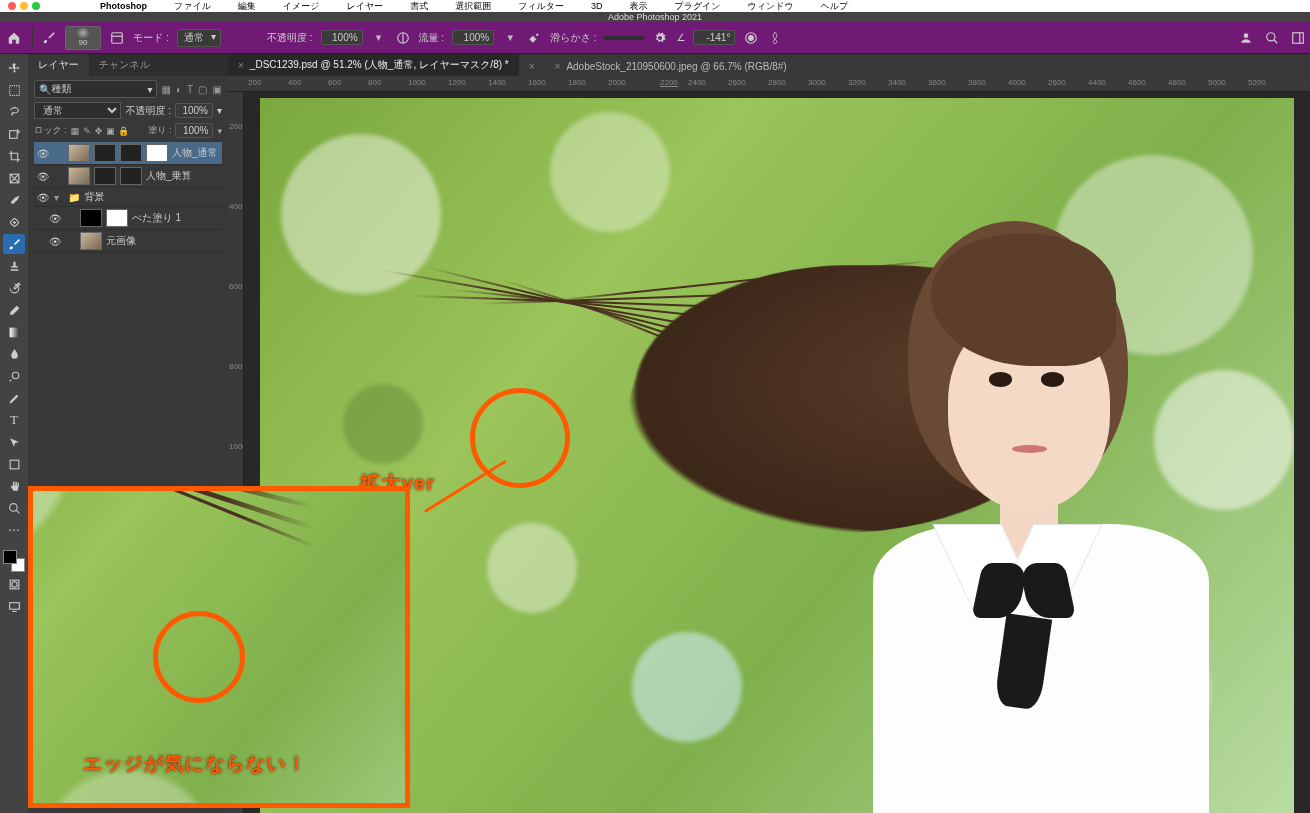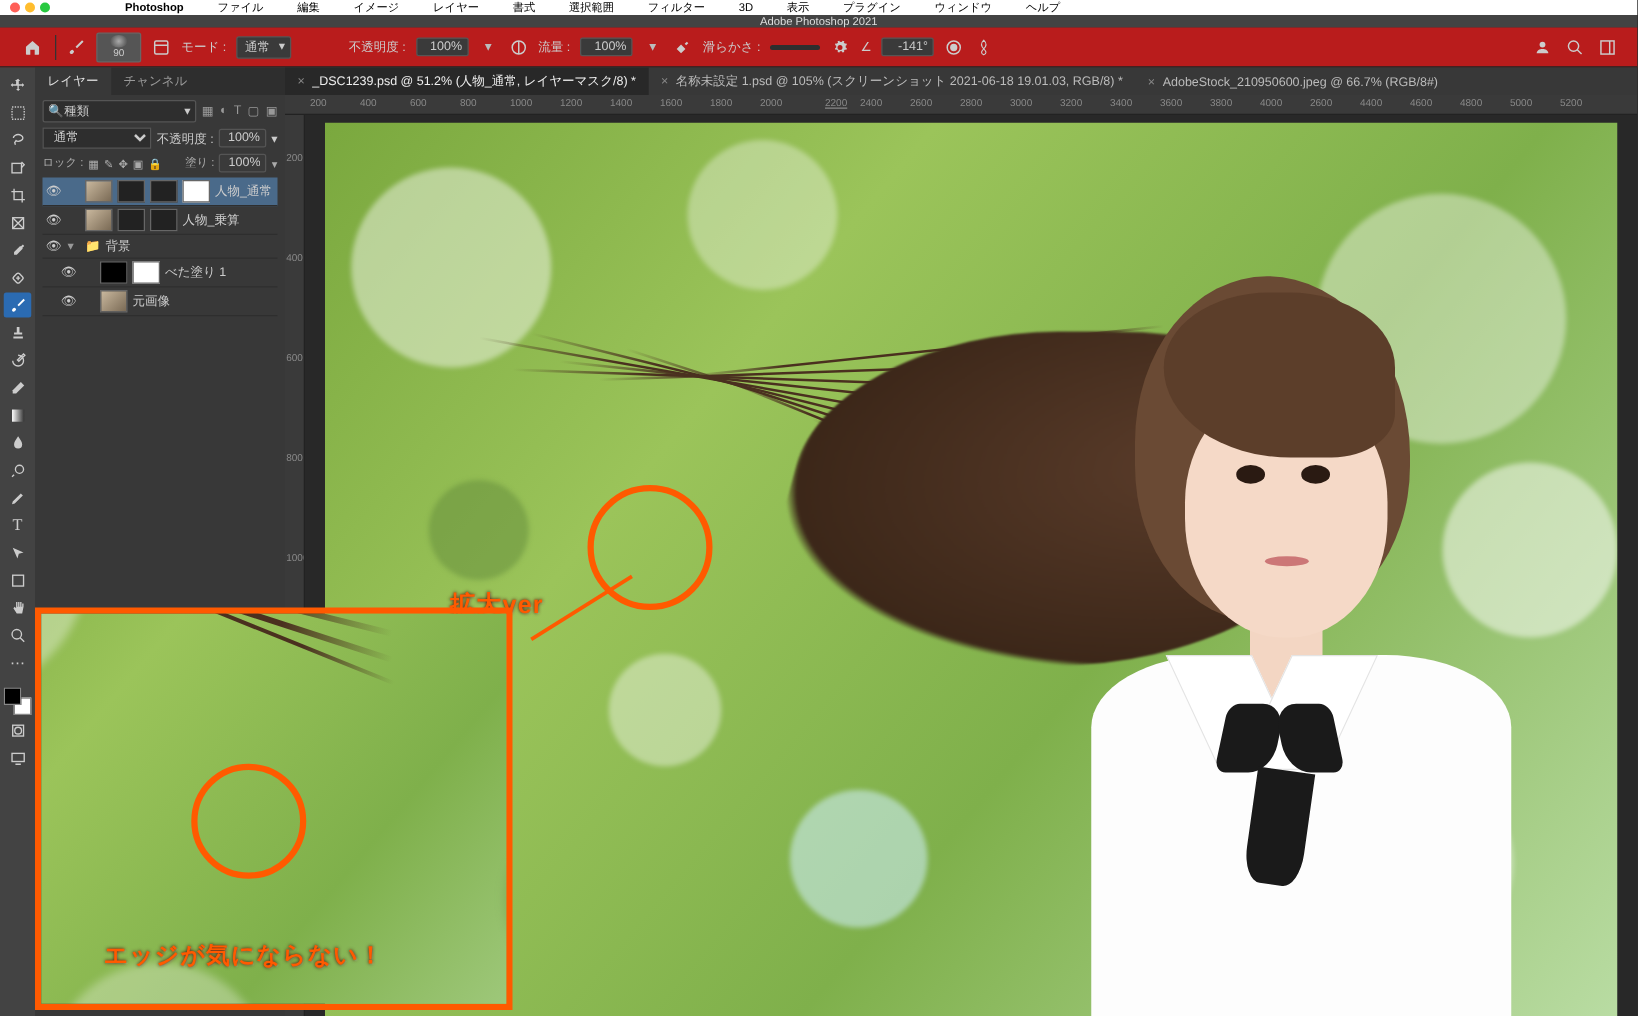--- a/index.html
+++ b/index.html
@@ -9,21 +9,21 @@
 .mac-menubar { height: 12px; background: #fff; color: #000; display: flex; align-items: center; padding: 0 8px; font-size: 9px; gap: 27px; }
 .mac-menubar .apple { font-size: 10px; }
 .traffic { display: flex; gap: 4px; margin-right: 6px; }
 .traffic span { width: 8px; height: 8px; border-radius: 50%; display: inline-block; }
 .tl-red { background: #ff5f57; } .tl-yel { background: #ffbd2e; } .tl-grn { background: #28c940; }
 
 
 .app-titlebar { height: 10px; background: #434343; color: #ddd; text-align: center; font-size: 9px; line-height: 10px; }
 
 
-.options-bar { height: 32px; background: #b91c1c; display: flex; align-items: center; padding: 0 16px; gap: 8px; border-bottom: 1px solid #222; }
+.options-bar { height: 32px; background: #701a75; display: flex; align-items: center; padding: 0 4px; gap: 8px; border-bottom: 1px solid #222; }
 .opt-home { width: 20px; height: 20px; display: flex; align-items: center; justify-content: center; }
 .opt-sep { width: 1px; height: 20px; background: #333; }
 .brush-preview { width: 36px; height: 24px; background: #555; border: 1px solid #666; border-radius: 2px; display:flex;flex-direction:column;align-items:center;justify-content:center; font-size:8px;}
 .brush-preview .dot{width:14px;height:10px;border-radius:50%;background:radial-gradient(circle,#aaa 0%,#555 80%);}
 .opt-label { font-size: 10px; color: #ccc; }
 .opt-select { background: #3a3a3a; border: 1px solid #555; color: #ccc; font-size: 10px; padding: 1px 16px 1px 6px; border-radius: 2px; position:relative;}
 .opt-input { background: #3a3a3a; border: 1px solid #555; color: #ccc; font-size: 10px; padding: 1px 4px; width: 42px; border-radius: 2px; text-align:right;}
 .opt-icon { width: 16px; height: 16px; display: inline-flex; align-items: center; justify-content: center; color: #bbb; }
 .opt-right { margin-left: auto; display: flex; gap: 10px; }
 
@@ -425,21 +425,20 @@
   </div>
 
   <div class="doc-area">
     <div class="doc-tabs">
       <div class="doc-tab active">
           <span class="close-x">×</span>
           <span>_DSC1239.psd @ 51.2% (人物_通常, レイヤーマスク/8) *</span>
         </div>
       <div class="doc-tab">
           <span class="close-x">×</span>
-          <span>名称未設定 1.psd @ 105% (スクリーンショット 2021-06-18 19.01.03, RGB/8) *</span>
         </div>
       <div class="doc-tab">
           <span class="close-x">×</span>
           <span>AdobeStock_210950600.jpeg @ 66.7% (RGB/8#)</span>
         </div>
     </div>
     <div class="ruler-h">
         <span style="left: 20px;">200</span>
         <span style="left: 60px;">400</span>
         <span style="left: 100px;">600</span>

